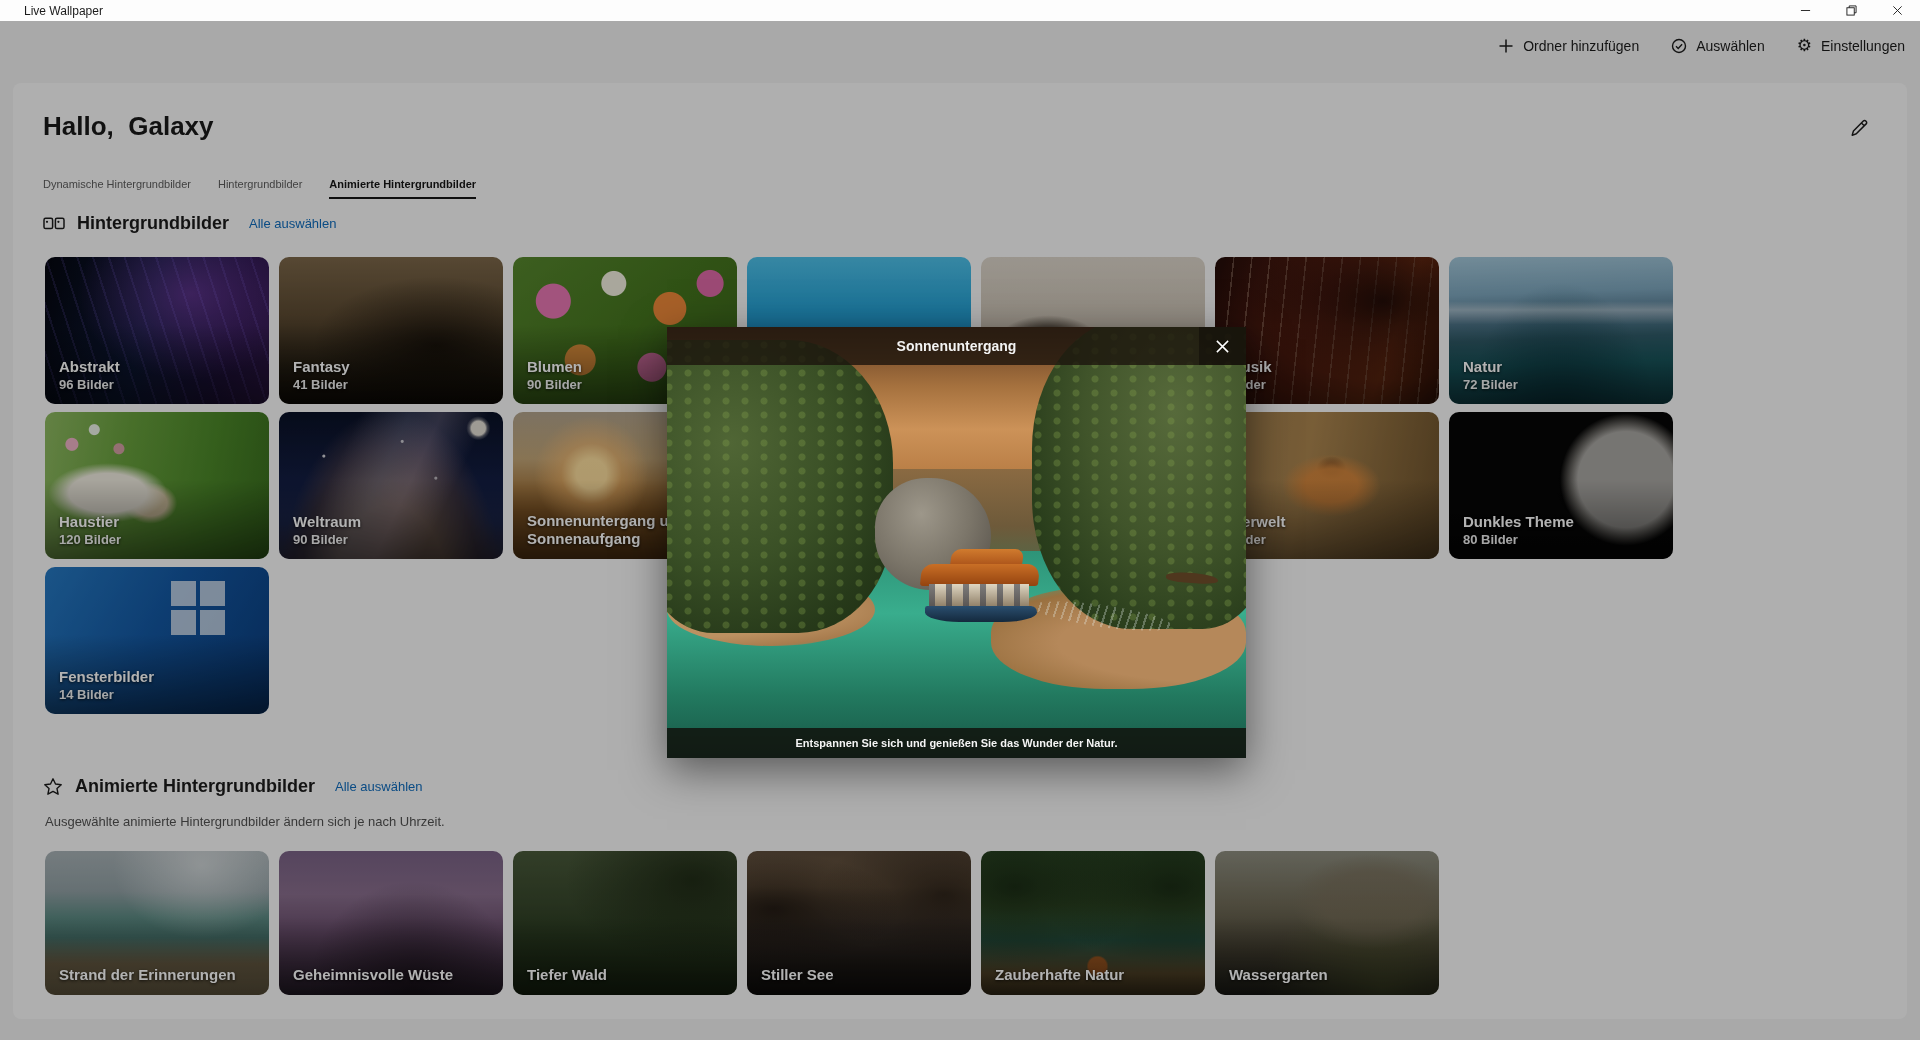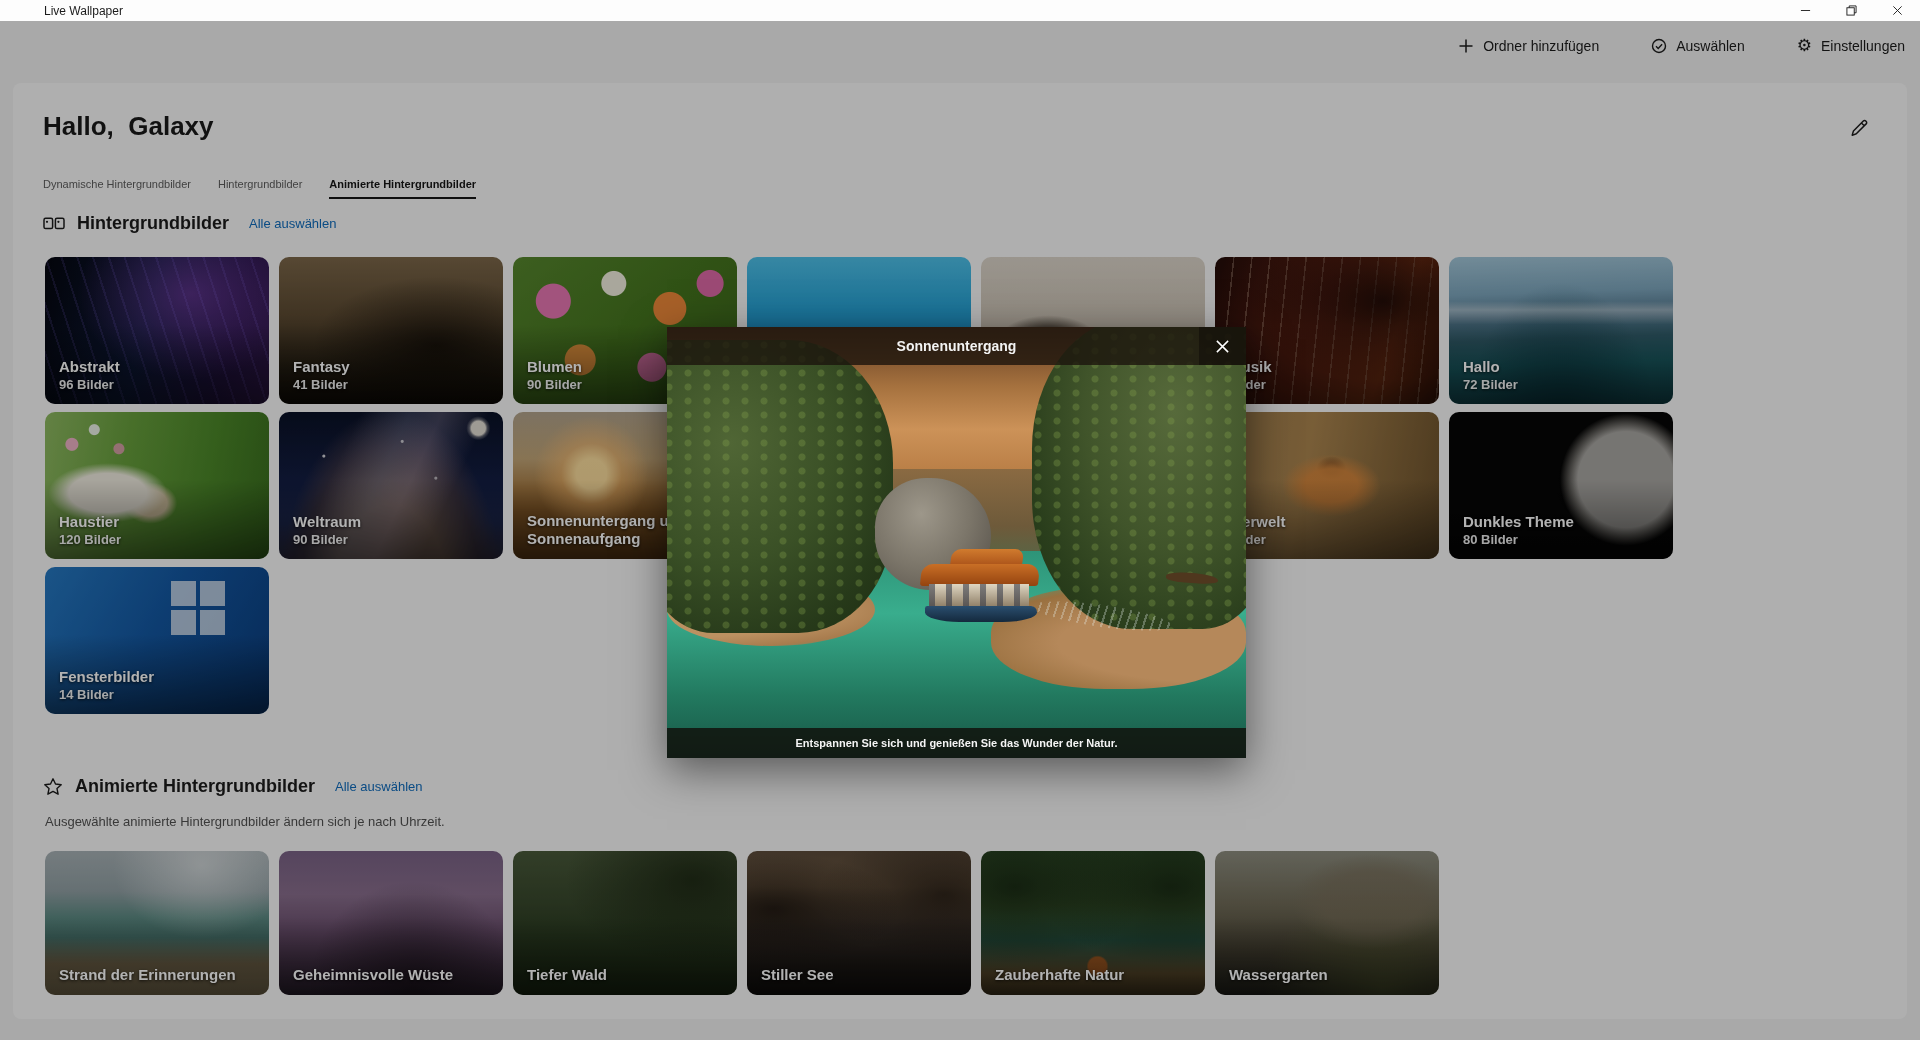--- a/index.html
+++ b/index.html
@@ -4,29 +4,29 @@
 <style>
   * { margin:0; padding:0; box-sizing:border-box; }
   html,body { width:1920px; height:1040px; overflow:hidden; }
   body { font-family:"Liberation Sans", sans-serif; background:#f3f3f3; }
 
   .stage { position:relative; width:1920px; height:1040px; background:#f3f3f3; overflow:hidden; }
 
   
   .titlebar { position:absolute; top:0; left:0; right:0; height:21px; background:#fdfdfd; z-index:60;
               display:flex; align-items:center; }
-  .titlebar .apptitle { font-size:12px; color:#1b1b1b; margin-left:44px; }
+  .titlebar .apptitle { font-size:12px; color:#1b1b1b; margin-left:24px; }
   .wincontrols { position:absolute; right:0; top:0; height:21px; display:flex; }
   .winbtn { width:46px; height:21px; display:flex; align-items:center; justify-content:center; color:#1b1b1b; }
   .winbtn svg { width:11px; height:11px; }
 
   
   .appcontent { position:absolute; top:21px; left:0; right:0; bottom:0; background:#f3f3f3; }
 
-  .toolbar { position:absolute; top:17px; right:15px; display:flex; gap:52px; align-items:flex-end; }
+  .toolbar { position:absolute; top:17px; right:15px; display:flex; gap:32px; align-items:flex-end; }
   .toolbtn { display:flex; align-items:center; gap:9px; color:#1c1c1c; font-size:14px; }
   .toolbtn svg { width:16px; height:16px; }
   .gear-glyph { font-size:17px; line-height:16px; }
 
   .panel { position:absolute; left:13px; top:62px; width:1894px; height:936px; background:#fbfbfb; border-radius:8px; }
 
   .greeting { position:absolute; left:30px; top:28px; font-size:26px; font-weight:600; color:#191919; white-space:pre; }
   .edit-btn { position:absolute; right:36px; top:32px; width:26px; height:26px; color:#1b1b1b;
               display:flex; align-items:center; justify-content:center; }
   .edit-btn svg { width:21px; height:21px; }
@@ -298,21 +298,21 @@
         <div class="tile g-musik">
             <div class="shade"></div>
             <div class="tlabel">
               <div class="tname">Musik</div>
               <div class="tcount">Bilder</div>
             </div>
           </div>
         <div class="tile g-natur">
             <div class="shade"></div>
             <div class="tlabel">
-              <div class="tname">Hallo</div>
+              <div class="tname">Natur</div>
               <div class="tcount">72 Bilder</div>
             </div>
           </div>
       </div>
 
       <div class="grid-row row2">
         <div class="tile g-haustier">
             <div class="shade"></div>
             <div class="tlabel">
               <div class="tname">Haustier</div>

